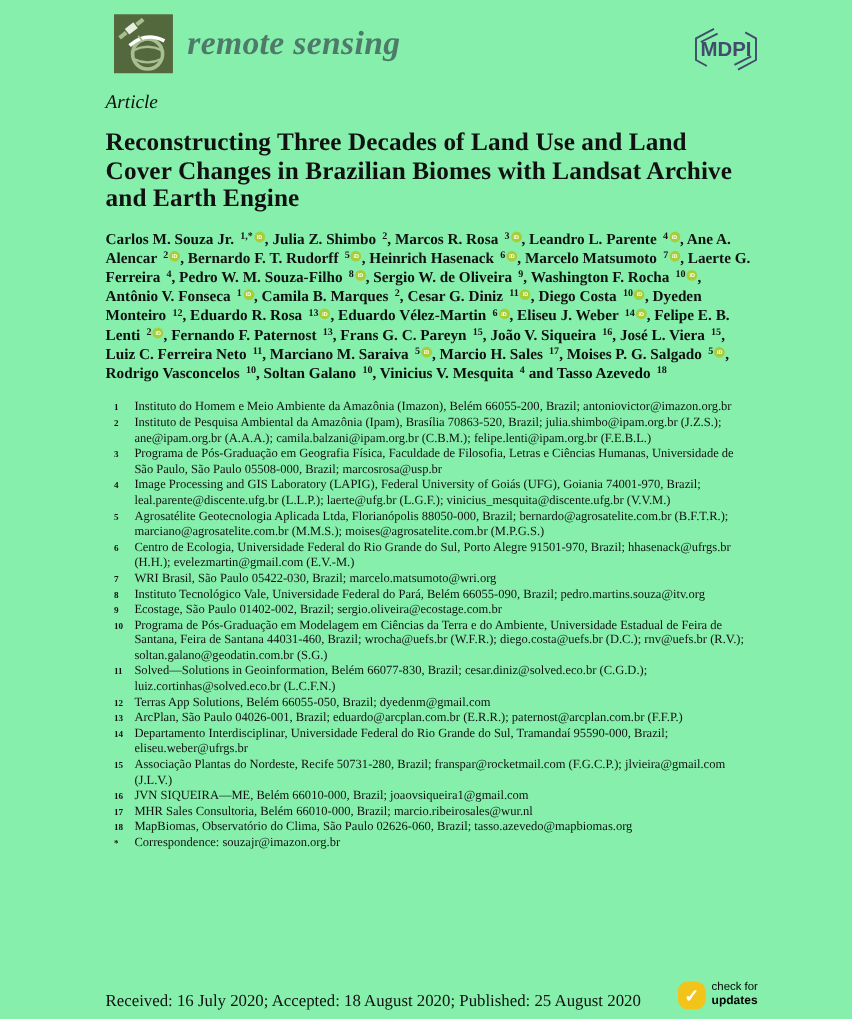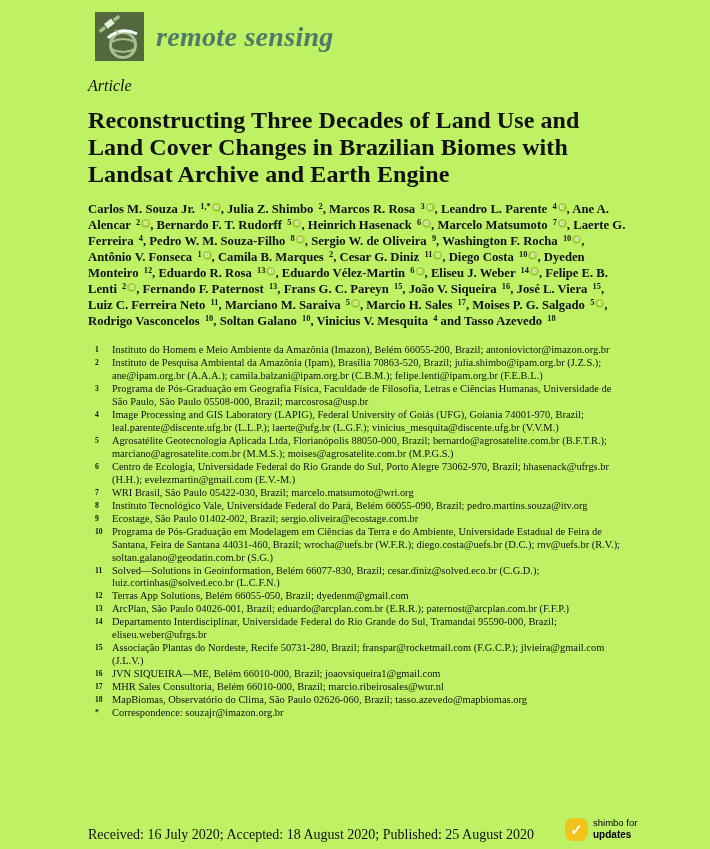--- a/index.html
+++ b/index.html
@@ -8,21 +8,21 @@
     --mdpi-navy:#414d6b;
     --orcid-green:#a6ce39;
     --check-yellow:#f2c319;
     --ink:#111111;
   }
   *{margin:0;padding:0;box-sizing:border-box;}
   html,body{background:#ffffff;}
   .page{
     position:relative;
     width:710px;height:849px;
-    background:#bef264;
+    background:#86efac;
     font-family:"Liberation Serif", serif;
     color:var(--ink);
     overflow:hidden;
   }
   
   .header-logo{
     position:absolute;left:95px;top:12px;
     display:flex;align-items:center;gap:12px;
   }
   .logo-square{
@@ -36,21 +36,21 @@
     color:var(--journal-green);
     line-height:49px;
   }
   .mdpi-logo{position:absolute;left:574px;top:20px;}
   
   .content{position:absolute;left:88px;top:77px;width:541px;}
   .article-label{
     font-style:italic;font-size:16px;margin:0 0 3px 0;
   }
   .title{
-    font-size:24px;font-weight:bold;line-height:1.13;
+    font-size:21px;font-weight:bold;line-height:1.13;
     letter-spacing:.1px;margin:12px 0 13px 0;
   }
   .authors{
     font-size:12.7px;font-weight:bold;line-height:1.26;
     margin:0 0 15px 0;
   }
   .authors .sup{
     font-size:8.4px;vertical-align:4px;font-weight:bold;
     padding-left:2px;
   }
@@ -112,20 +112,31 @@
           <rect x="10" y="9" width="9" height="6" fill="#e8eedd"></rect>
           <rect x="2" y="10.5" width="7" height="3.4" fill="#a8bf90"></rect>
           <rect x="20" y="10.5" width="7" height="3.4" fill="#a8bf90"></rect>
         </g>
         <path d="M20,18 q3,2 4,5" fill="none" stroke="#a8bf90" stroke-width="1.6"></path>
       </svg>
     </div>
     <div class="journal-name">remote sensing</div>
   </div>
 
+  <div class="mdpi-logo">
+    <svg width="62" height="42" viewBox="0 0 62 42">
+      <g fill="none" stroke="#414d6b" stroke-width="1.6">
+        <path d="M21,4 L6,12 L6,30 L15,35"></path>
+        <path d="M24,8 L10,15"></path>
+        <path d="M41,38 L56,30 L56,12 L47,7"></path>
+        <path d="M38,34 L52,27"></path>
+      </g>
+      <text x="31" y="27" text-anchor="middle" font-family="Liberation Sans, sans-serif" font-weight="bold" font-size="17" fill="#414d6b">MDPI</text>
+    </svg>
+  </div>
 
   <div class="content">
     <p class="article-label">Article</p>
     <h1 class="title">Reconstructing Three Decades of Land Use and Land Cover Changes in Brazilian Biomes with Landsat Archive and Earth Engine</h1>
 
     <p class="authors"><span>Carlos M. Souza Jr. <span class="sup">1,*</span><span class="orcid">iD</span></span>, <span>Julia Z. Shimbo <span class="sup">2</span></span>, <span>Marcos R. Rosa <span class="sup">3</span><span class="orcid">iD</span></span>, <span>Leandro L. Parente <span class="sup">4</span><span class="orcid">iD</span></span>, <span>Ane A. Alencar <span class="sup">2</span><span class="orcid">iD</span></span>, <span>Bernardo F. T. Rudorff <span class="sup">5</span><span class="orcid">iD</span></span>, <span>Heinrich Hasenack <span class="sup">6</span><span class="orcid">iD</span></span>, <span>Marcelo Matsumoto <span class="sup">7</span><span class="orcid">iD</span></span>, <span>Laerte G. Ferreira <span class="sup">4</span></span>, <span>Pedro W. M. Souza-Filho <span class="sup">8</span><span class="orcid">iD</span></span>, <span>Sergio W. de Oliveira <span class="sup">9</span></span>, <span>Washington F. Rocha <span class="sup">10</span><span class="orcid">iD</span></span>, <span>Antônio V. Fonseca <span class="sup">1</span><span class="orcid">iD</span></span>, <span>Camila B. Marques <span class="sup">2</span></span>, <span>Cesar G. Diniz <span class="sup">11</span><span class="orcid">iD</span></span>, <span>Diego Costa <span class="sup">10</span><span class="orcid">iD</span></span>, <span>Dyeden Monteiro <span class="sup">12</span></span>, <span>Eduardo R. Rosa <span class="sup">13</span><span class="orcid">iD</span></span>, <span>Eduardo Vélez-Martin <span class="sup">6</span><span class="orcid">iD</span></span>, <span>Eliseu J. Weber <span class="sup">14</span><span class="orcid">iD</span></span>, <span>Felipe E. B. Lenti <span class="sup">2</span><span class="orcid">iD</span></span>, <span>Fernando F. Paternost <span class="sup">13</span></span>, <span>Frans G. C. Pareyn <span class="sup">15</span></span>, <span>João V. Siqueira <span class="sup">16</span></span>, <span>José L. Viera <span class="sup">15</span></span>, <span>Luiz C. Ferreira Neto <span class="sup">11</span></span>, <span>Marciano M. Saraiva <span class="sup">5</span><span class="orcid">iD</span></span>, <span>Marcio H. Sales <span class="sup">17</span></span>, <span>Moises P. G. Salgado <span class="sup">5</span><span class="orcid">iD</span></span>, <span>Rodrigo Vasconcelos <span class="sup">10</span></span>, <span>Soltan Galano <span class="sup">10</span></span>, <span>Vinicius V. Mesquita <span class="sup">4</span></span> and <span>Tasso Azevedo <span class="sup">18</span></span></p>
 
     <div class="affiliations">
         <div class="aff-row">
           <span class="aff-num">1</span>
@@ -142,21 +153,21 @@
         <div class="aff-row">
           <span class="aff-num">4</span>
           <span class="aff-text">Image Processing and GIS Laboratory (LAPIG), Federal University of Goiás (UFG), Goiania 74001-970, Brazil; leal.parente@discente.ufg.br (L.L.P.); laerte@ufg.br (L.G.F.); vinicius_mesquita@discente.ufg.br (V.V.M.)</span>
         </div>
         <div class="aff-row">
           <span class="aff-num">5</span>
           <span class="aff-text">Agrosatélite Geotecnologia Aplicada Ltda, Florianópolis 88050-000, Brazil; bernardo@agrosatelite.com.br (B.F.T.R.); marciano@agrosatelite.com.br (M.M.S.); moises@agrosatelite.com.br (M.P.G.S.)</span>
         </div>
         <div class="aff-row">
           <span class="aff-num">6</span>
-          <span class="aff-text">Centro de Ecologia, Universidade Federal do Rio Grande do Sul, Porto Alegre 73062-970, Brazil; hhasenack@ufrgs.br (H.H.); evelezmartin@gmail.com (E.V.-M.)</span>
+          <span class="aff-text">Centro de Ecologia, Universidade Federal do Rio Grande do Sul, Porto Alegre 91501-970, Brazil; hhasenack@ufrgs.br (H.H.); evelezmartin@gmail.com (E.V.-M.)</span>
         </div>
         <div class="aff-row">
           <span class="aff-num">7</span>
           <span class="aff-text">WRI Brasil, São Paulo 05422-030, Brazil; marcelo.matsumoto@wri.org</span>
         </div>
         <div class="aff-row">
           <span class="aff-num">8</span>
           <span class="aff-text">Instituto Tecnológico Vale, Universidade Federal do Pará, Belém 66055-090, Brazil; pedro.martins.souza@itv.org</span>
         </div>
         <div class="aff-row">
@@ -204,18 +215,18 @@
           <span class="aff-text">Correspondence: souzajr@imazon.org.br</span>
         </div>
       </div>
   </div>
 
   <p class="dates-line">Received: 16 July 2020; Accepted: 18 August 2020; Published: 25 August 2020</p>
 
   <div class="check-updates">
     <div class="check-box">✓</div>
     <div class="check-text">
-      <div>shimbo for</div>
+      <div>check for</div>
       <div class="b">updates</div>
     </div>
   </div>
 
 </div>
 
 </body></html>

